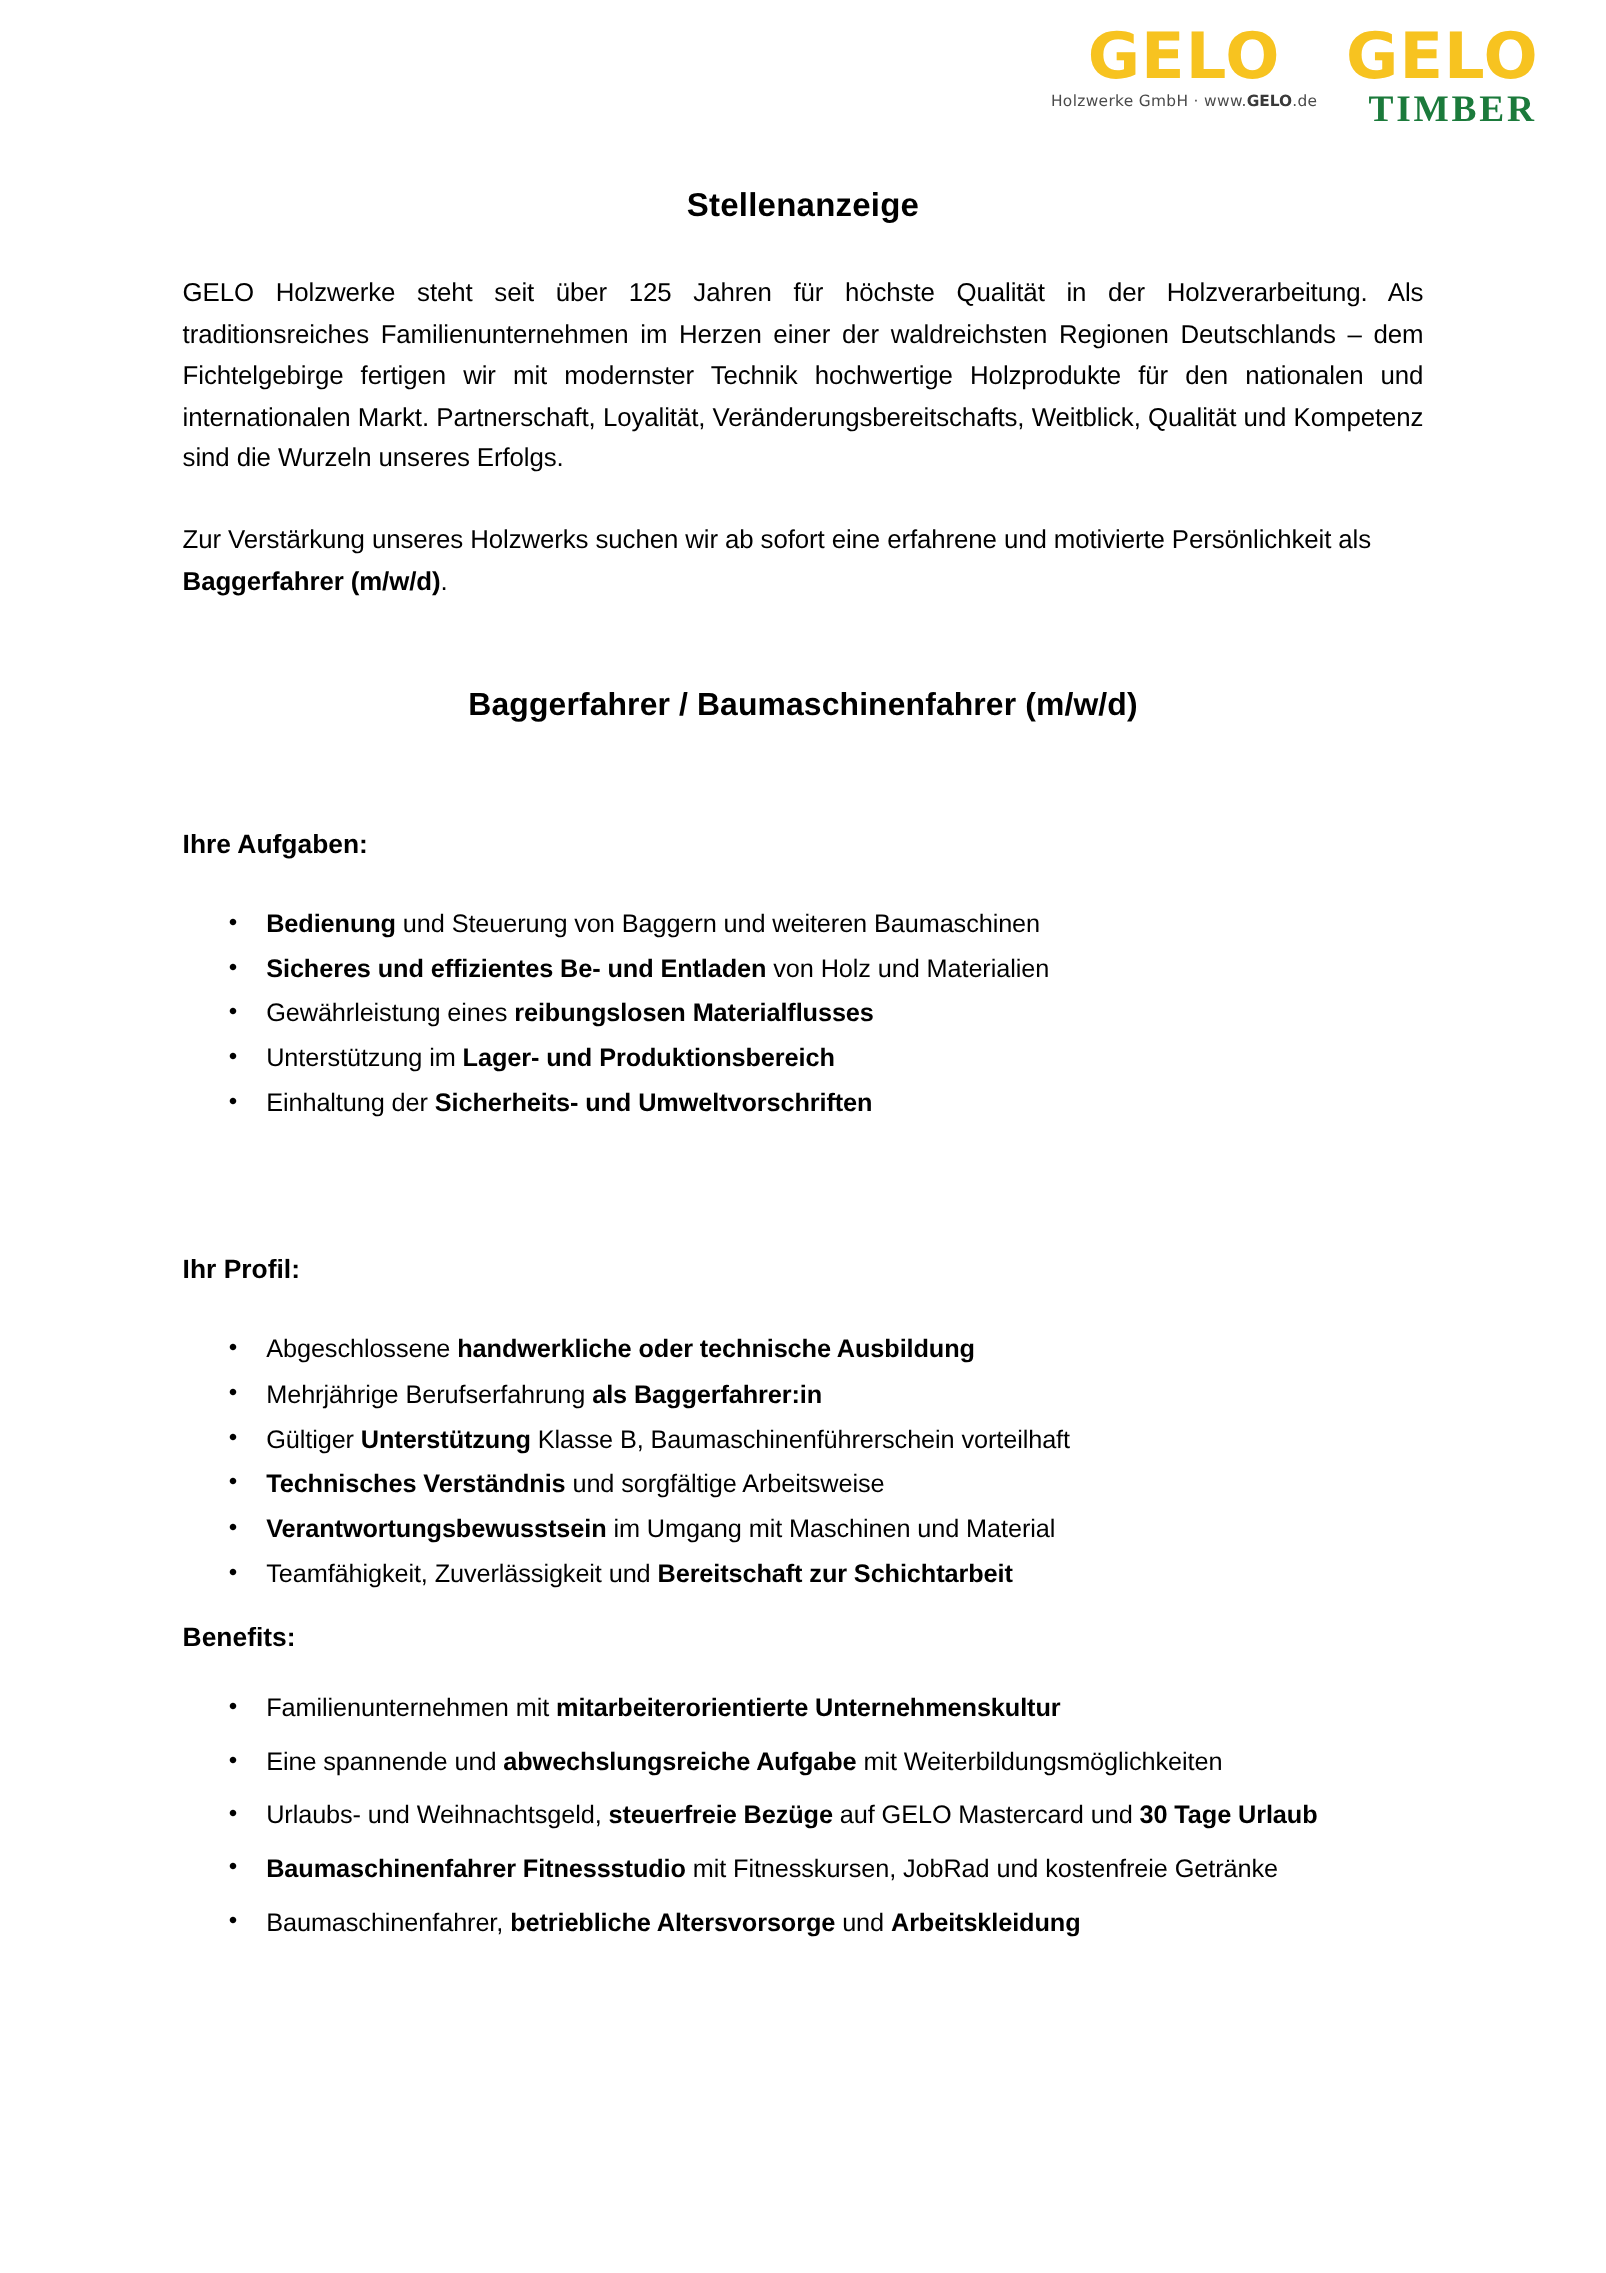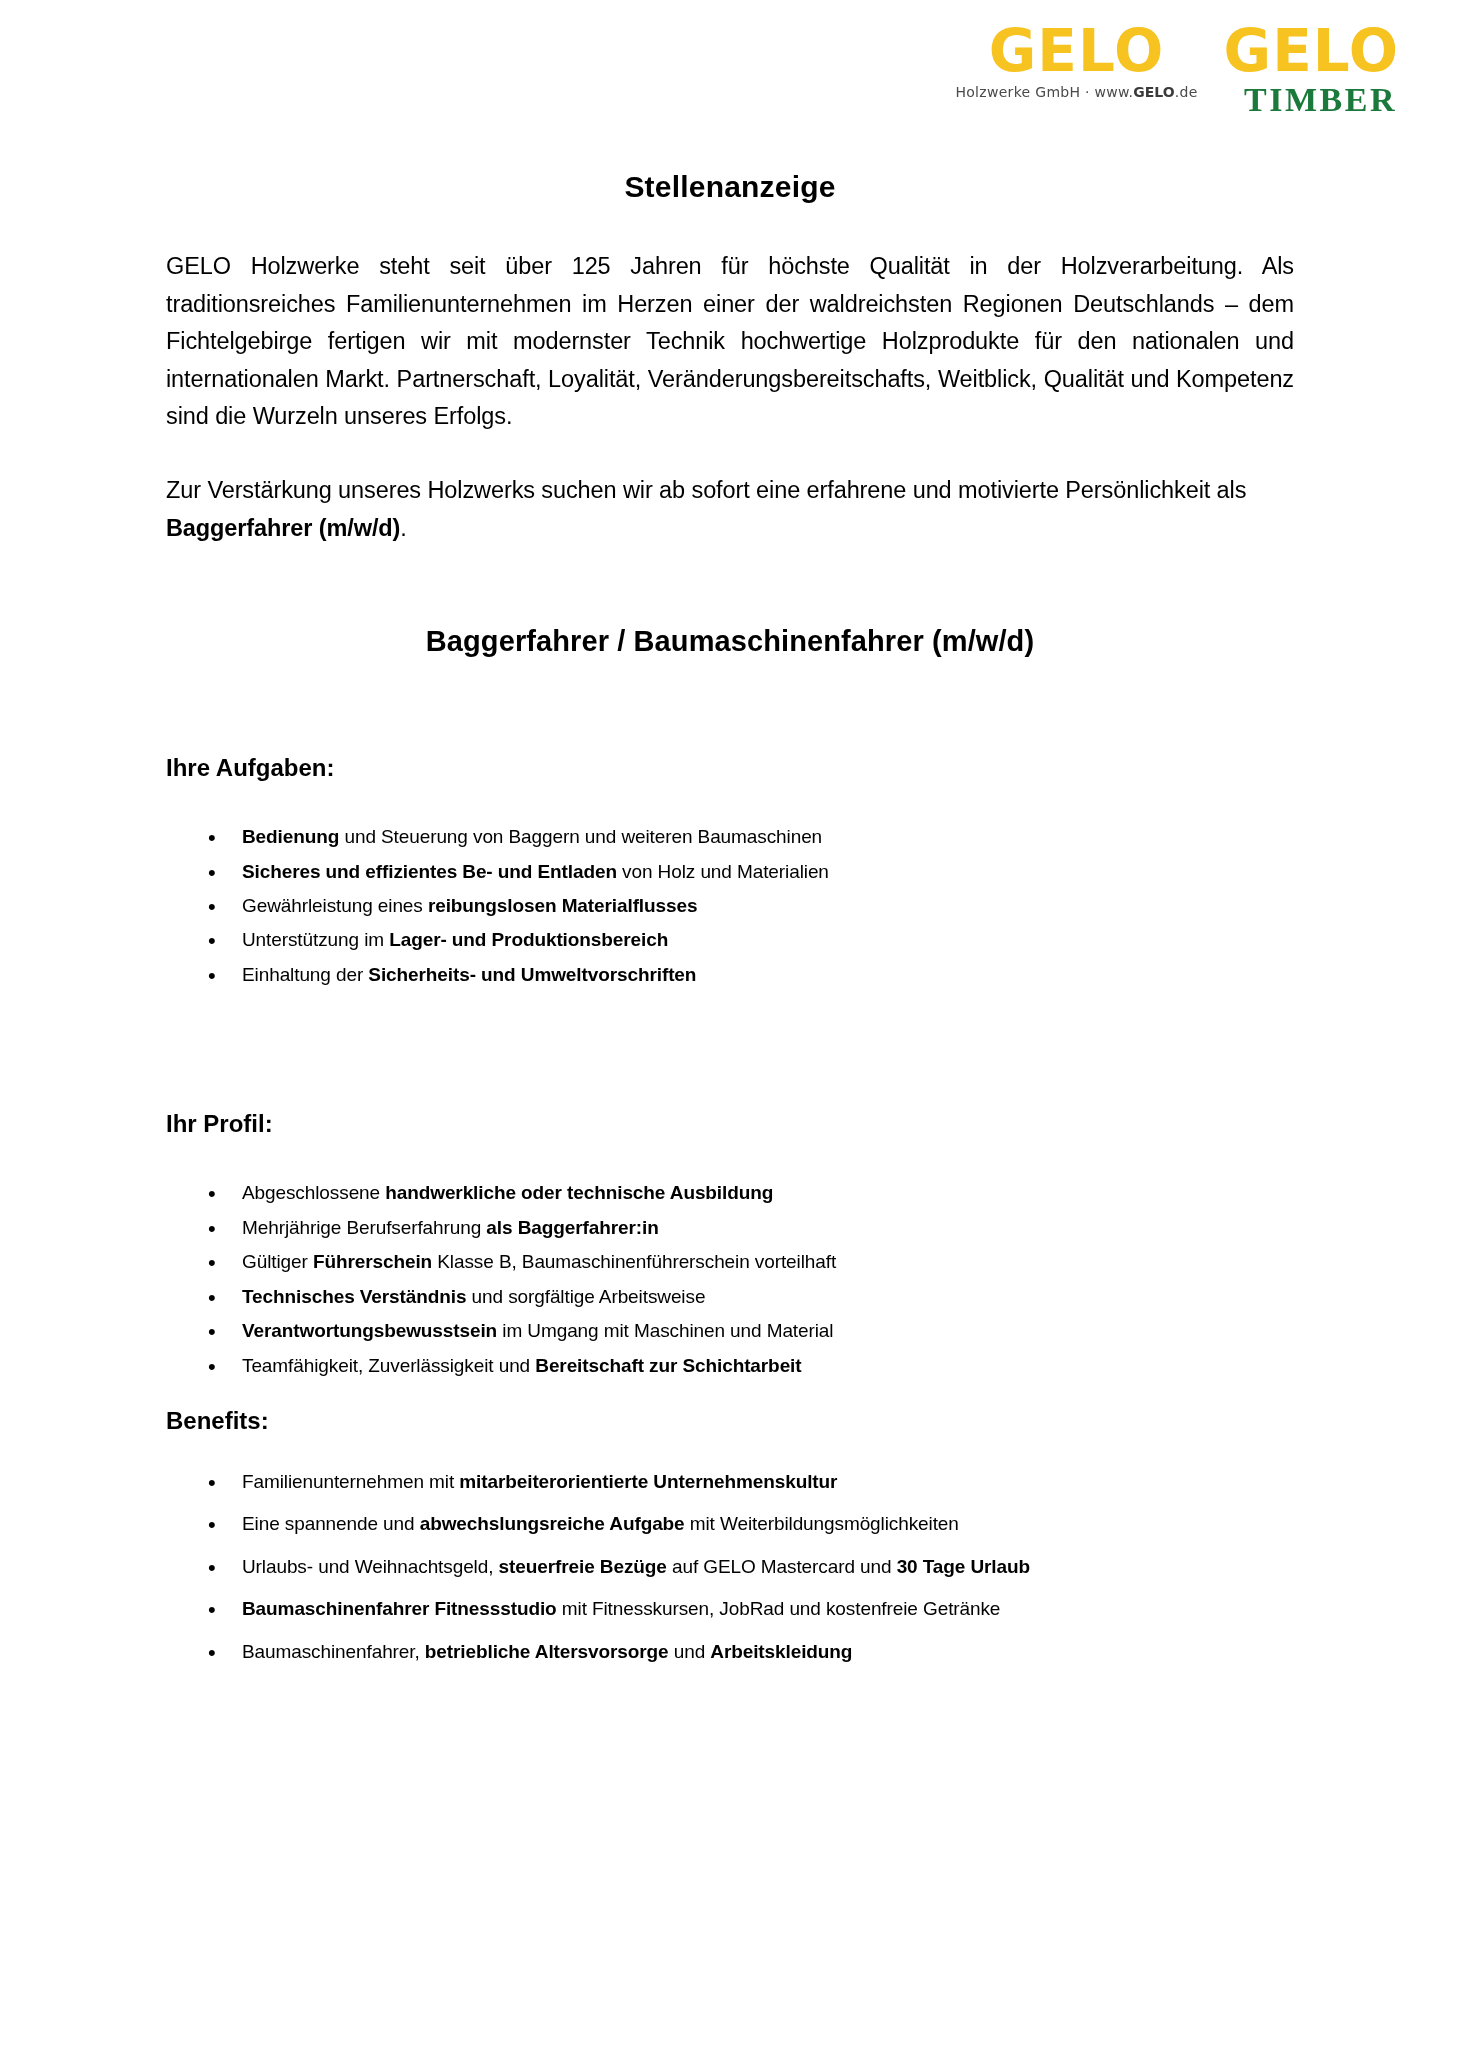--- a/index.html
+++ b/index.html
@@ -111,21 +111,21 @@
     letter-spacing: 0px;
   }
 
   ul.bullets {
     list-style: none;
     margin: 0;
     padding: 0;
   }
   ul.bullets li {
     position: relative;
-    font-size: 19px;
+    font-size: 23px;
     line-height: 1.55;
     padding-left: 76px;
     margin: 0 0 5px 0;
     letter-spacing: -0.1px;
   }
   ul.bullets li::before {
     content: "•";
     position: absolute;
     left: 42px;
     top: -1px;
@@ -186,21 +186,21 @@
       <li><span>Einhaltung der </span><b>Sicherheits- und Umweltvorschriften</b><span></span></li>
     </ul>
 
     <div class="spacer-list-to-profil"></div>
     <h3 class="section-head">Ihr Profil:</h3>
     <div class="spacer-profil-list"></div>
 
     <ul class="bullets">
       <li><span>Abgeschlossene </span><b>handwerkliche oder technische Ausbildung</b><span></span></li>
       <li><span>Mehrjährige Berufserfahrung </span><b>als Baggerfahrer:in</b><span></span></li>
-      <li><span>Gültiger </span><b>Führerschein</b><span> Klasse B, Baumaschinenführerschein vorteilhaft</span></li>
+      <li><span>Gültiger </span><b>Unterstützung</b><span> Klasse B, Baumaschinenführerschein vorteilhaft</span></li>
       <li><b>Technisches Verständnis</b><span> und sorgfältige Arbeitsweise</span></li>
       <li><b>Verantwortungsbewusstsein</b><span> im Umgang mit Maschinen und Material</span></li>
       <li><span>Teamfähigkeit, Zuverlässigkeit und </span><b>Bereitschaft zur Schichtarbeit</b><span></span></li>
     </ul>
 
     <div class="spacer-list-to-benef"></div>
     <h3 class="section-head">Benefits:</h3>
     <div class="spacer-benef-list"></div>
 
     <ul class="bullets loose">

